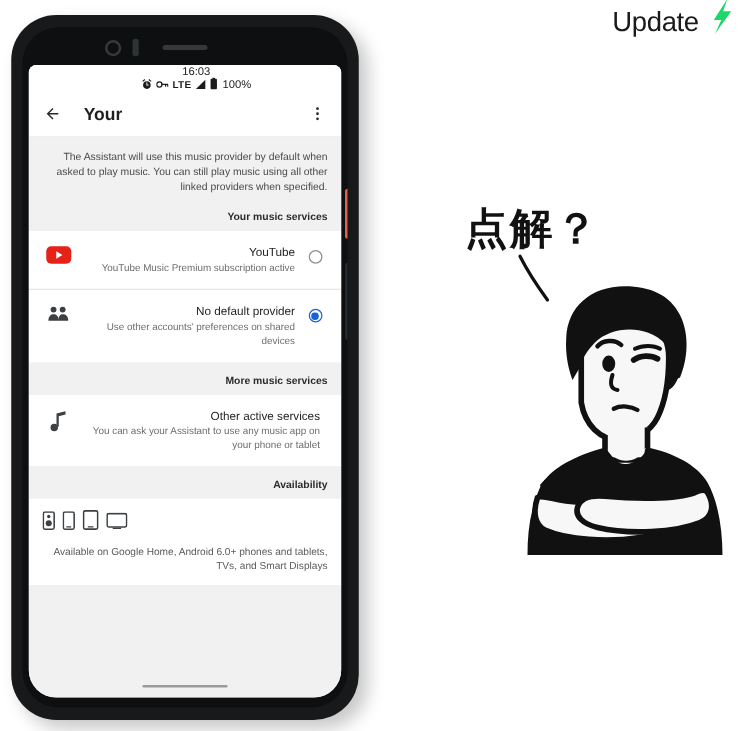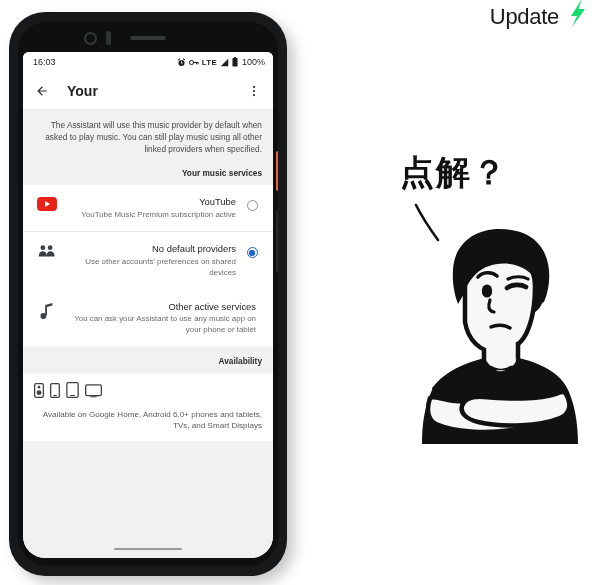--- a/index.html
+++ b/index.html
@@ -72,21 +72,22 @@
   #volume-rocker {
     position: absolute; right: -2px; top: 188px;
     width: 4px; height: 62px; border-radius: 2px;
     background: #26292b;
   }
 
   
   #status-bar {
     height: 20px; background: #ffffff;
     display: flex; align-items: center; justify-content: space-between;
-    padding: 0 8px 0 10px;
+    padding: 0 8px 0 26px;
+    flex-direction: column;
   }
   #status-bar .clock { font-size: 9px; color: #1c1c1c; font-weight: 500; }
   #status-icons { display: flex; align-items: center; gap: 3px; }
   #status-icons .si { display: flex; align-items: center; }
   #status-icons .batt-pct { font-size: 9px; color: #1c1c1c; font-weight: 500; margin-left: 1px;}
   .lte-text { font-size: 8px; color: #1c1c1c; font-weight: 600; letter-spacing: .2px; }
 
   
   #app-bar {
     height: 38px; background: #ffffff;
@@ -166,25 +167,24 @@
   #gesture-bar {
     position: absolute; bottom: 8px; left: 0; width: 100%;
     display: flex; justify-content: center;
   }
   #gesture-bar .pill {
     width: 68px; height: 2.5px; border-radius: 2px; background: #9b9b9b;
   }
 
   
   #cn-text {
-    position: absolute; left: 372px; top: 150px;
+    position: absolute; left: 372px; top: 160px;
     font-size: 34px; font-weight: 700; color: #111111;
     font-family: "DejaVu Sans", "Liberation Sans", sans-serif;
     letter-spacing: 2px;
-    margin-left: 28px;
   }
   #thought-stroke { position: absolute; left: 414px; top: 203px; }
   #character { position: absolute; left: 408px; top: 222px; }
 </style>
 </head>
 <body>
 
 <div id="stage">
 
   <div id="watermark">
@@ -287,30 +287,31 @@
             <div class="row">
               <div class="row-icon">
                 <svg width="18" height="14" viewBox="0 0 26 18">
                   <circle cx="7" cy="4.2" r="3.4" fill="#3c4043"></circle>
                   <circle cx="17.5" cy="4.2" r="3.4" fill="#3c4043"></circle>
                   <path d="M1 17 C1 11.6 4 9.5 7 9.5 C10 9.5 13 11.6 13 17 Z" fill="#3c4043"></path>
                   <path d="M12.5 17 C12.5 11.6 15 9.5 17.5 9.5 C21 9.5 24 11.6 24 17 Z" fill="#3c4043"></path>
                 </svg>
               </div>
               <div class="row-body">
-                <div class="row-title">No default providers</div>
+                <div class="row-title">No default provider</div>
                 <div class="row-sub">Use other accounts' preferences on shared devices</div>
               </div>
               <div class="row-radio">
                 <div class="radio-on"></div>
               </div>
             </div>
 
           </div>
 
+          <div class="section-header">More music services</div>
 
           <div class="card">
             <div class="row">
               <div class="row-icon">
                 <svg width="16" height="18" viewBox="0 0 16 20">
                   <path d="M6 14.2 V3.2 L14 1 V4 L8 5.6 V14.8 Z" fill="#3c4043"></path>
                   <circle cx="4" cy="15.6" r="3.3" fill="#3c4043"></circle>
                 </svg>
               </div>
               <div class="row-body">

